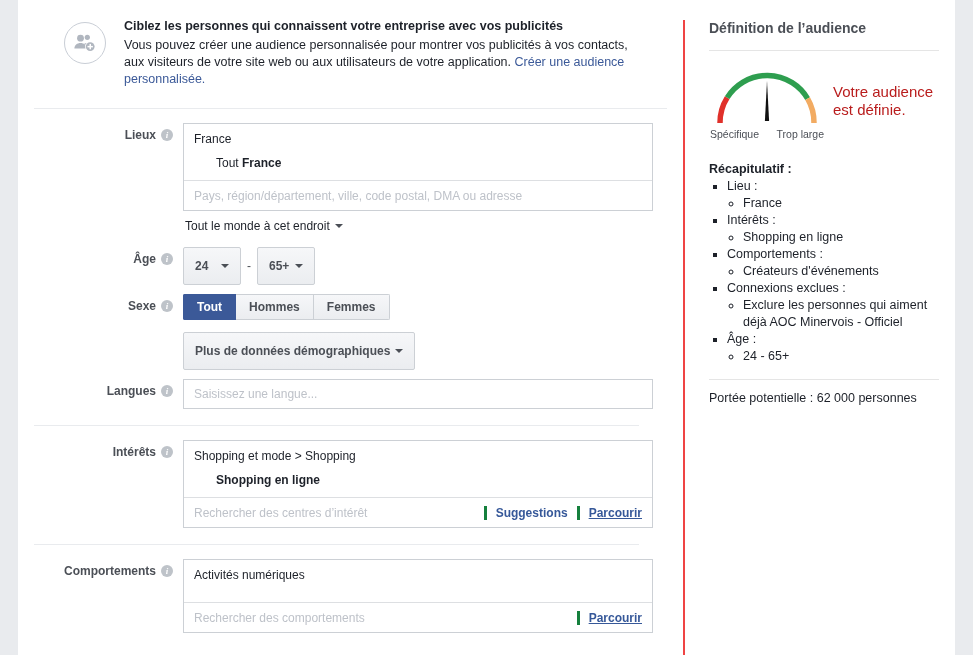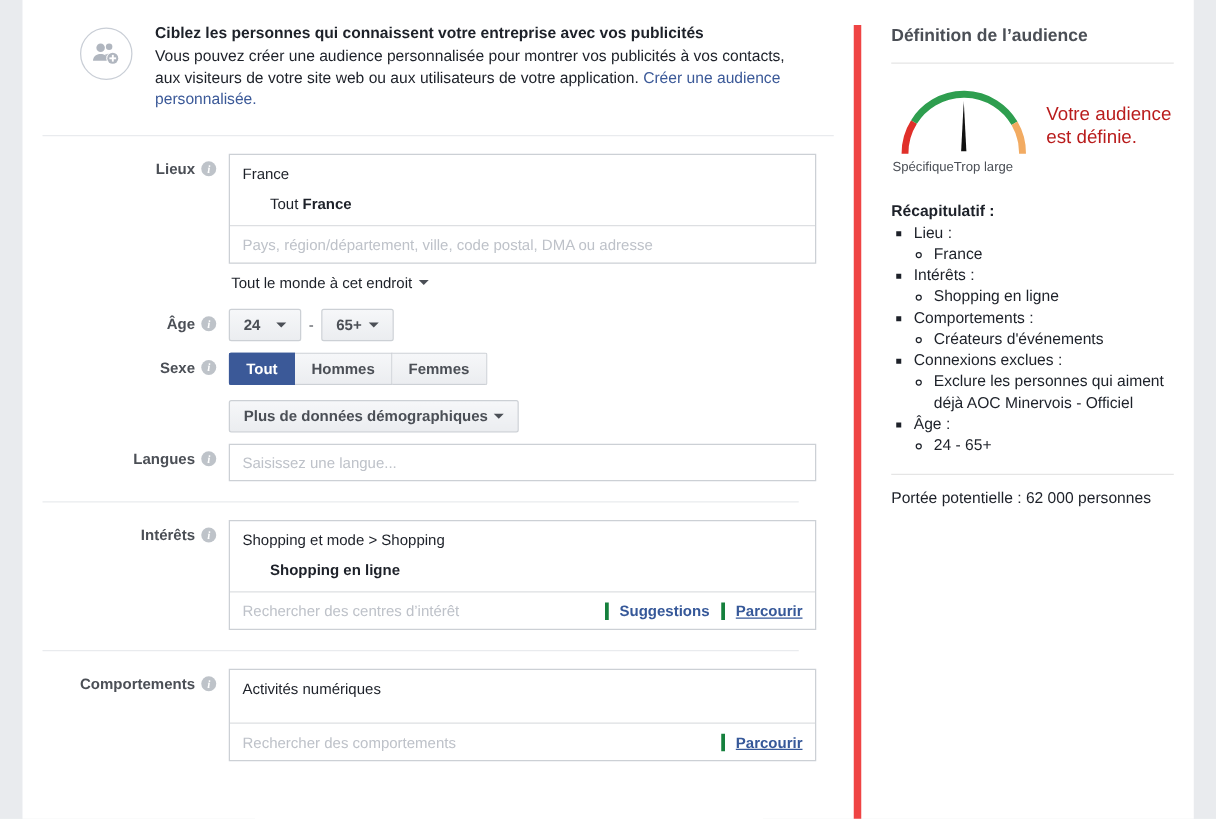--- a/index.html
+++ b/index.html
@@ -20,21 +20,21 @@
     background: #ffffff;
   }
   .cols { display: flex; height: 100%; }
   .left-col {
     width: 665px;
     padding: 0 0 11px 0;
     position: relative;
   }
   .right-col {
     width: 272px;
-    border-left: 6px solid #ef4444;
+    border-left: 2px solid #ef4444;
     margin-top: 20px;
     padding: 0 16px 0 24px;
     position: relative;
   }
 
   
   .banner {
     display: flex;
     padding: 18px 22px 20px 30px;
     border-bottom: 1px solid #e9ebee;
@@ -145,21 +145,21 @@
     display: inline-flex;
     align-items: center;
     justify-content: center;
     background: linear-gradient(#f6f7f9, #ebedf0);
     border: 1px solid #ccd0d5;
     border-radius: 2px;
     font-weight: bold;
     font-size: 12px;
     color: #4b4f56;
     padding: 5px 11px;
-    height: 26px;
+    height: 38px;
     cursor: pointer;
   }
   .age-sep { margin: 0 6px; color: #4b4f56; font-size: 12px; line-height: 26px; }
   .age-wrap { display: flex; align-items: center; }
   .age-btn { min-width: 58px; justify-content: space-between; }
 
   
   .seg { display: inline-flex; border-radius: 2px; overflow: hidden; }
   .seg-item {
     border: 1px solid #ccd0d5;
@@ -205,20 +205,21 @@
     font-size: 14px;
     font-weight: bold;
     color: #4b4f56;
     padding-bottom: 14px;
   }
   .panel-rule { height: 1px; background: #e5e5e5; margin-bottom: 14px; }
   .gauge-block { display: flex; align-items: flex-start; }
   .gauge { width: 116px; min-width: 116px; position: relative; }
   .gauge-labels {
     display: flex;
+    justify-content: space-between;
     font-size: 10.5px;
     color: #4b4f56;
     margin-top: -2px;
     padding: 0 1px;
   }
   .gauge-caption {
     font-size: 15px;
     color: #b91c1c;
     line-height: 18px;
     padding-top: 18px;

